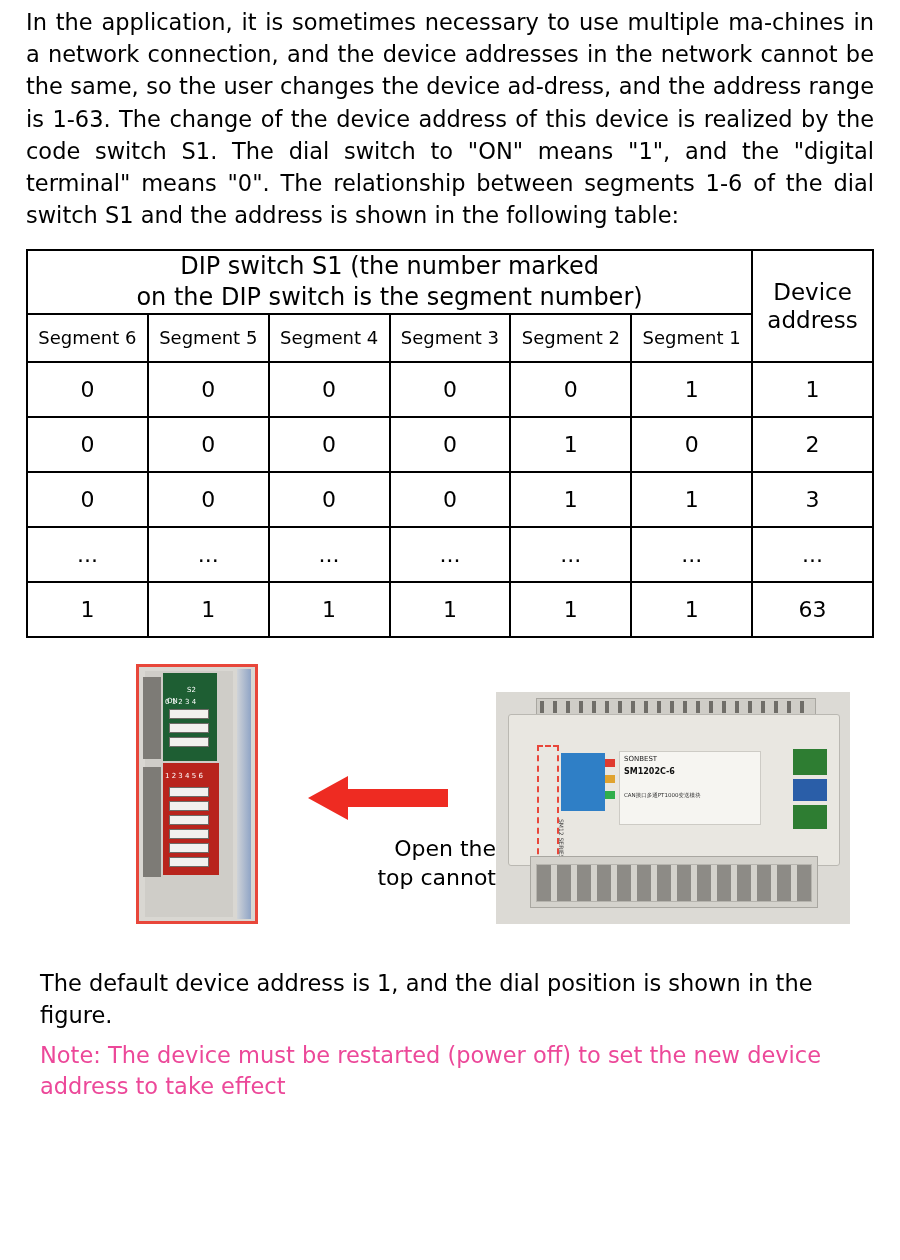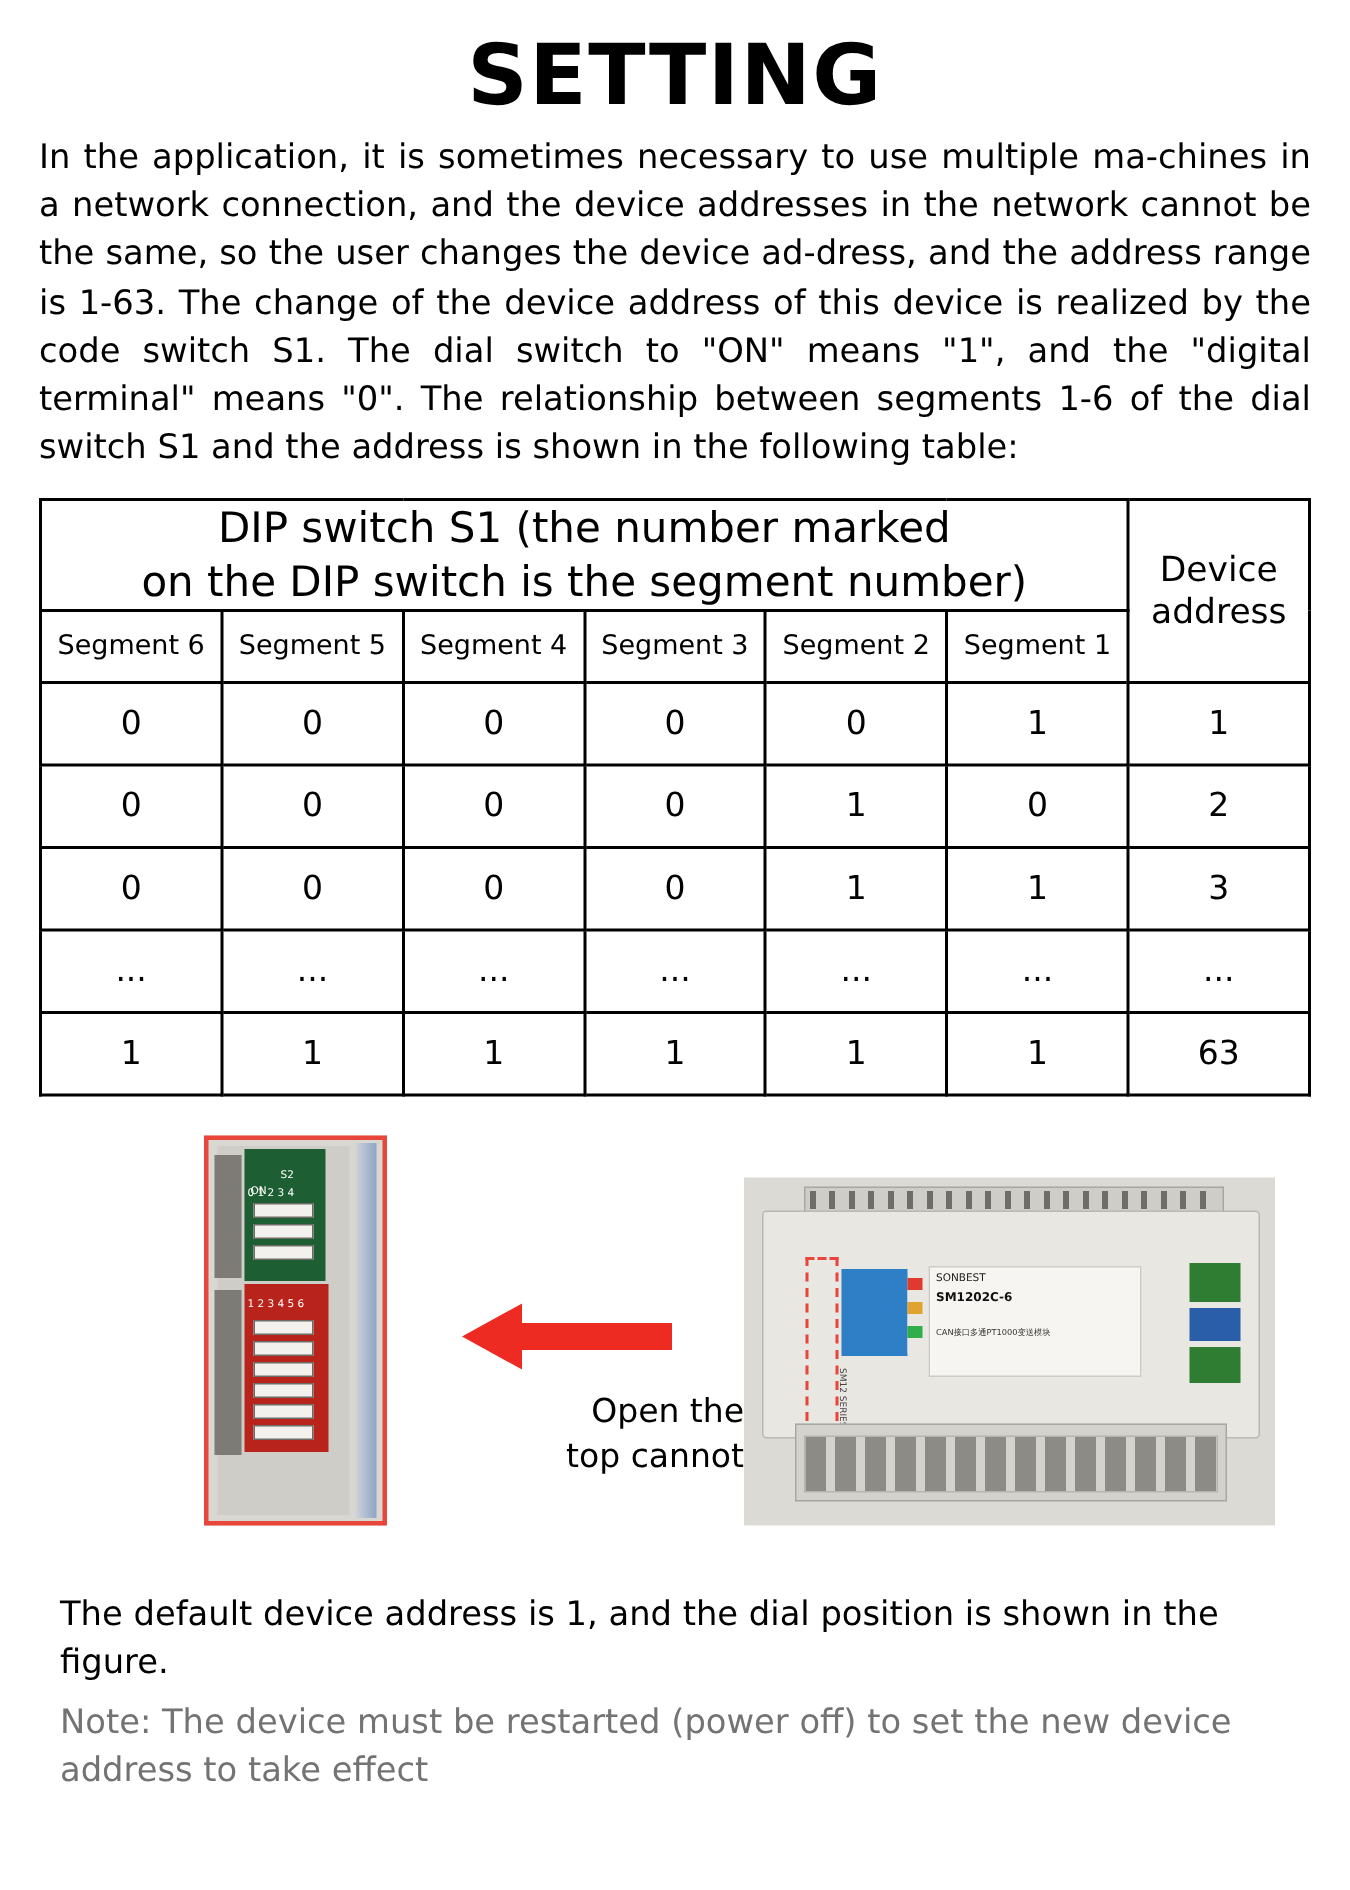--- a/index.html
+++ b/index.html
@@ -47,21 +47,21 @@
   table.dip td, table.dip th {
     border: 2px solid #000000;
     text-align: center;
     vertical-align: middle;
     font-weight: normal;
     padding: 0;
   }
   .hdr-left {
     text-align: left;
     padding: 7px 10px 9px 10px;
-    font-size: 28px;
+    font-size: 24px;
     line-height: 1.28;
   }
   .hdr-dev {
     font-size: 23px;
     line-height: 1.22;
     padding: 6px 4px;
   }
   .seg-cell {
     font-size: 18px;
     height: 46px;
@@ -308,30 +308,29 @@
     transform-origin: left top;
   }
   .footer-note {
     font-size: 22.5px;
     line-height: 1.42;
     margin: 14px 0 0 14px;
   }
   .footer-warn {
     font-size: 22.5px;
     line-height: 1.42;
-    color: #737373;
+    color: #ec4899;
     margin: 8px 0 0 14px;
   }
 </style>
 </head>
 <body>
 
 <div class="page">
 
-  <div class="title">SETTING</div>
 
   <div class="intro">In the application, it is sometimes necessary to use multiple ma-chines in a network connection, and the device addresses in the network cannot be the same, so the user changes the device ad-dress, and the address range is 1-63. The change of the device address of this device is realized by the code switch S1. The dial switch to "ON" means "1", and the "digital terminal" means "0". The relationship between segments 1-6 of the dial switch S1 and the address is shown in the following table:</div>
 
   <table class="dip">
     <tbody>
       <tr>
         <td class="hdr-left" colspan="6">
           <span>DIP switch S1 (the number marked</span><br>
           <span>on the DIP switch is the segment number)</span>
         </td>

